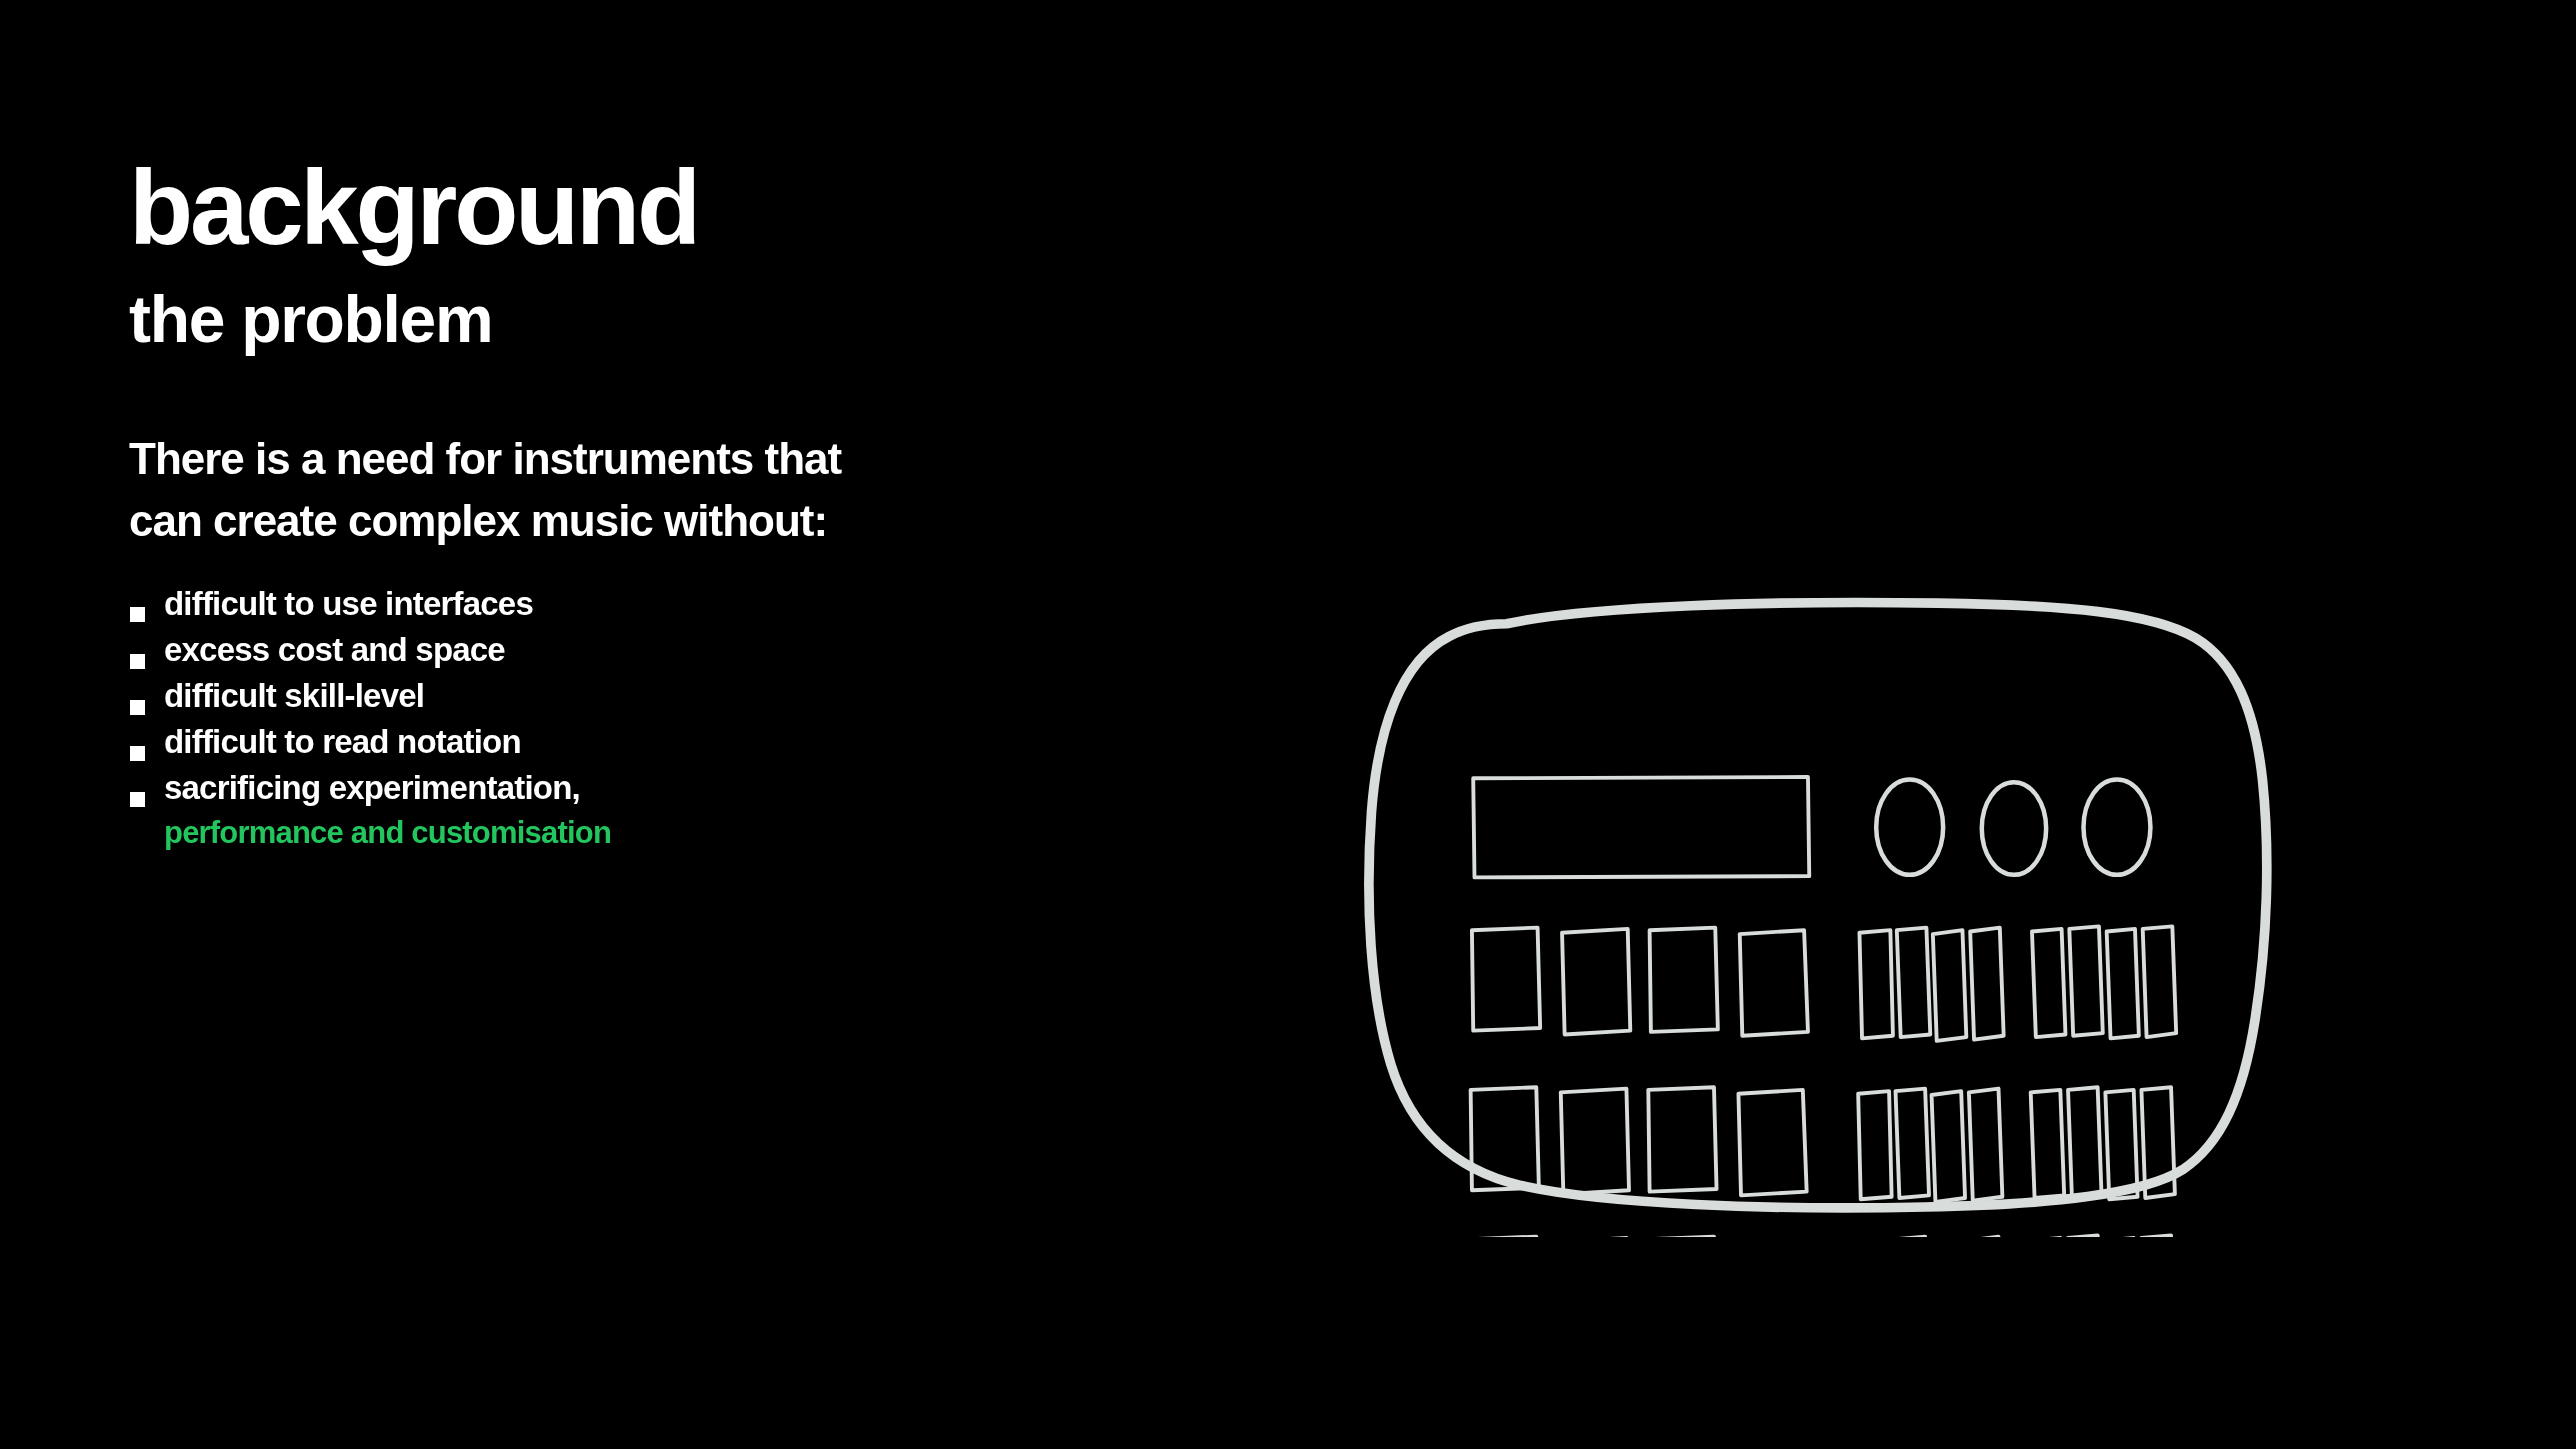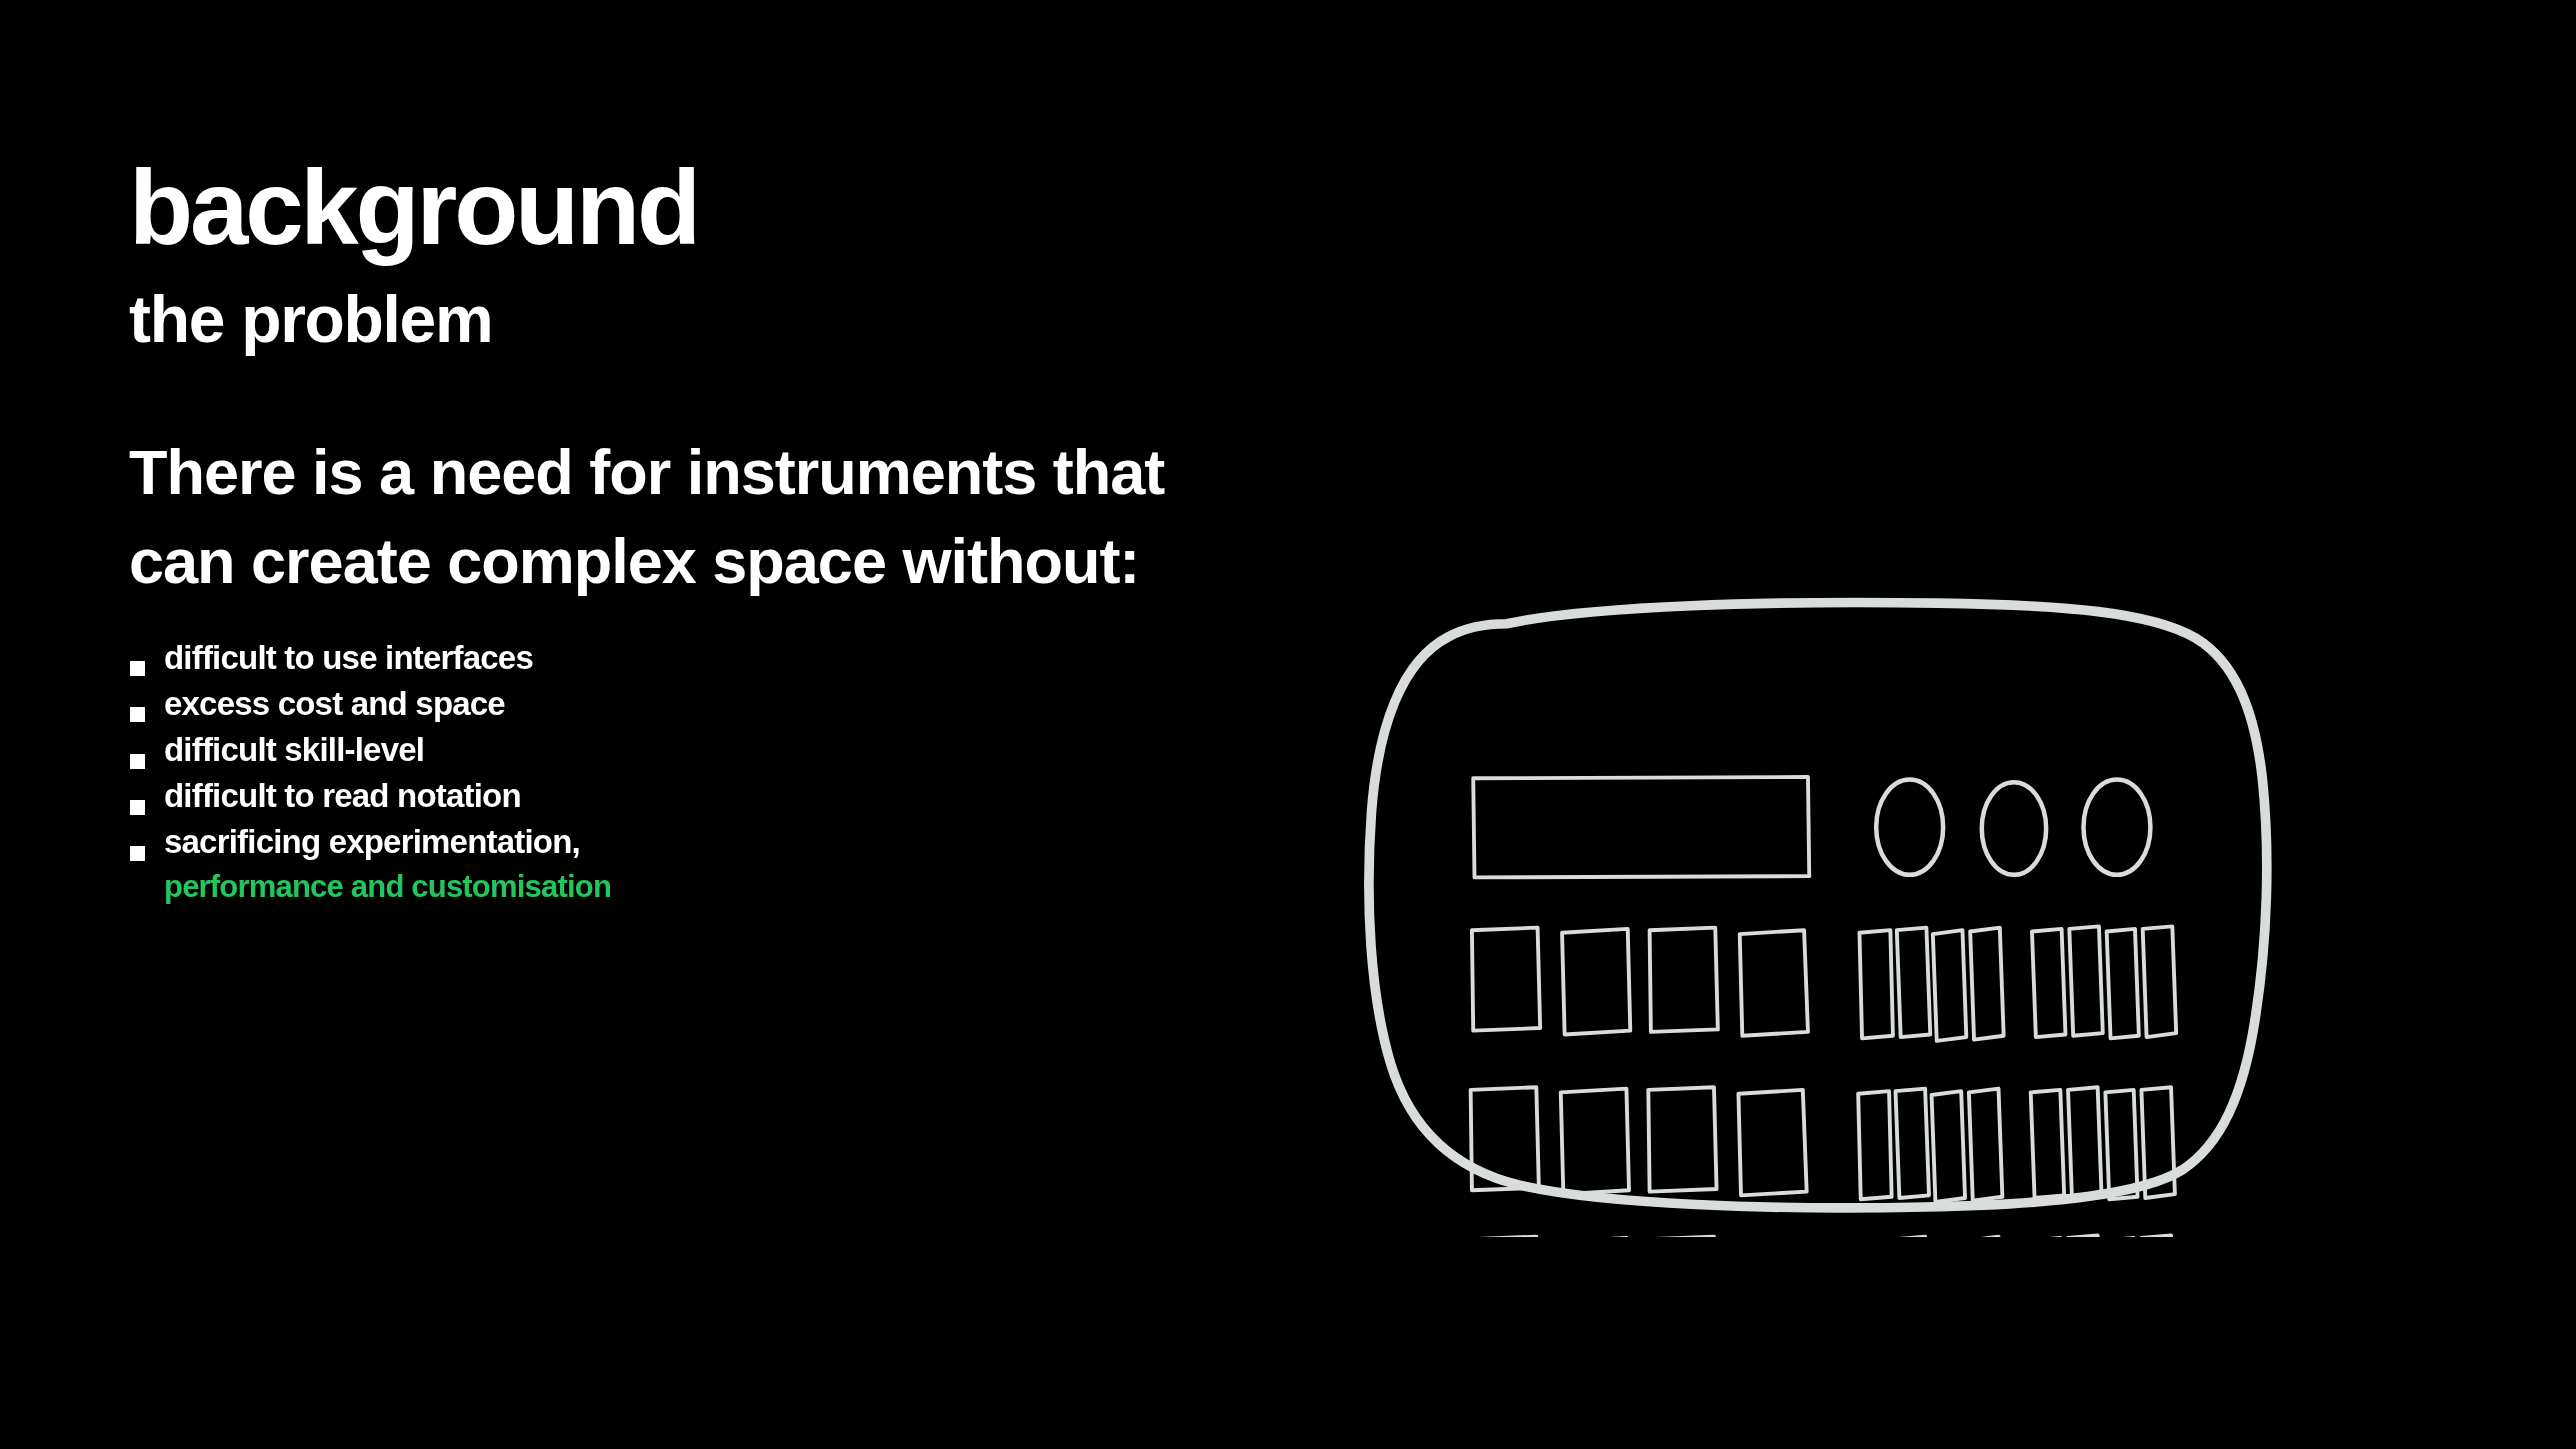--- a/index.html
+++ b/index.html
@@ -49,21 +49,21 @@
     color: #ffffff;
     margin: 26px 0 0 0;
     padding: 0;
     white-space: nowrap;
   }
 
   #intro-block {
     margin-top: 76px;
   }
   .intro-line {
-    font-size: 63px;
+    font-size: 44px;
     font-weight: 700;
     line-height: 1.42;
     letter-spacing: -1px;
     color: #ffffff;
     white-space: nowrap;
   }
 
   #bullet-list {
     margin-top: 30px;
     list-style: none;
@@ -119,21 +119,21 @@
 <div id="slide">
 
   <div id="text-column">
 
     <h1 id="slide-title">background</h1>
 
     <h2 id="slide-subtitle">the problem</h2>
 
     <div id="intro-block">
       <div class="intro-line">There is a need for instruments that</div>
-      <div class="intro-line">can create complex space without:</div>
+      <div class="intro-line">can create complex music without:</div>
     </div>
 
     <ul id="bullet-list">
       <li class="bullet-item">
         <span class="bullet-marker"></span>
         <span>difficult to use interfaces</span>
       </li>
       <li class="bullet-item">
         <span class="bullet-marker"></span>
         <span>excess cost and space</span>

